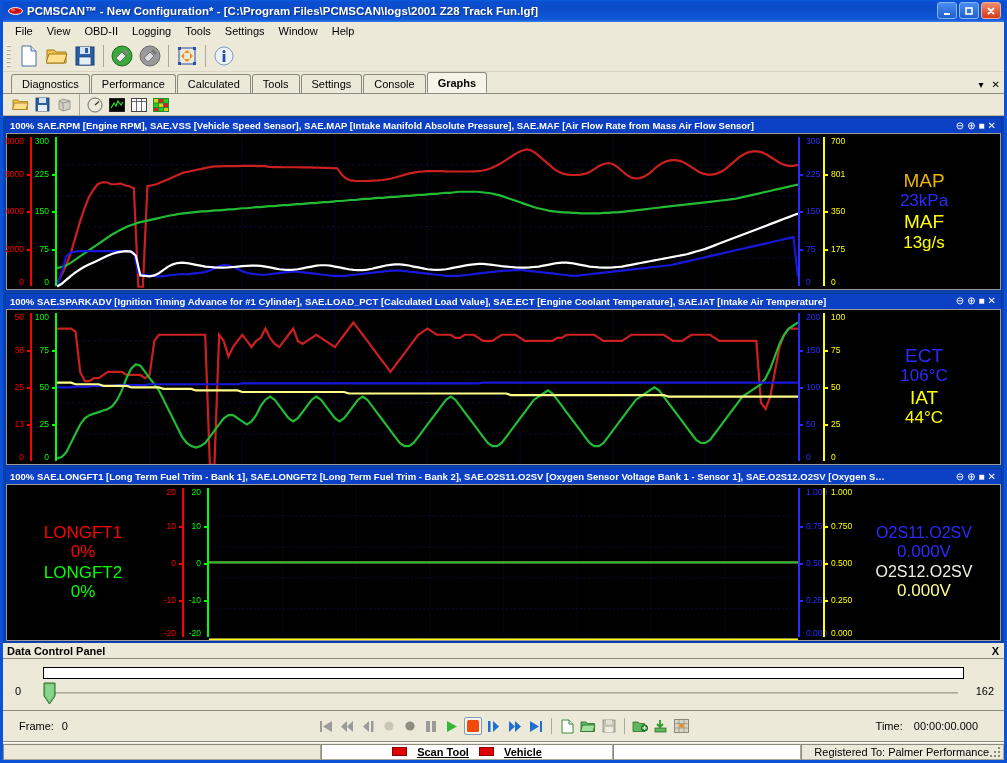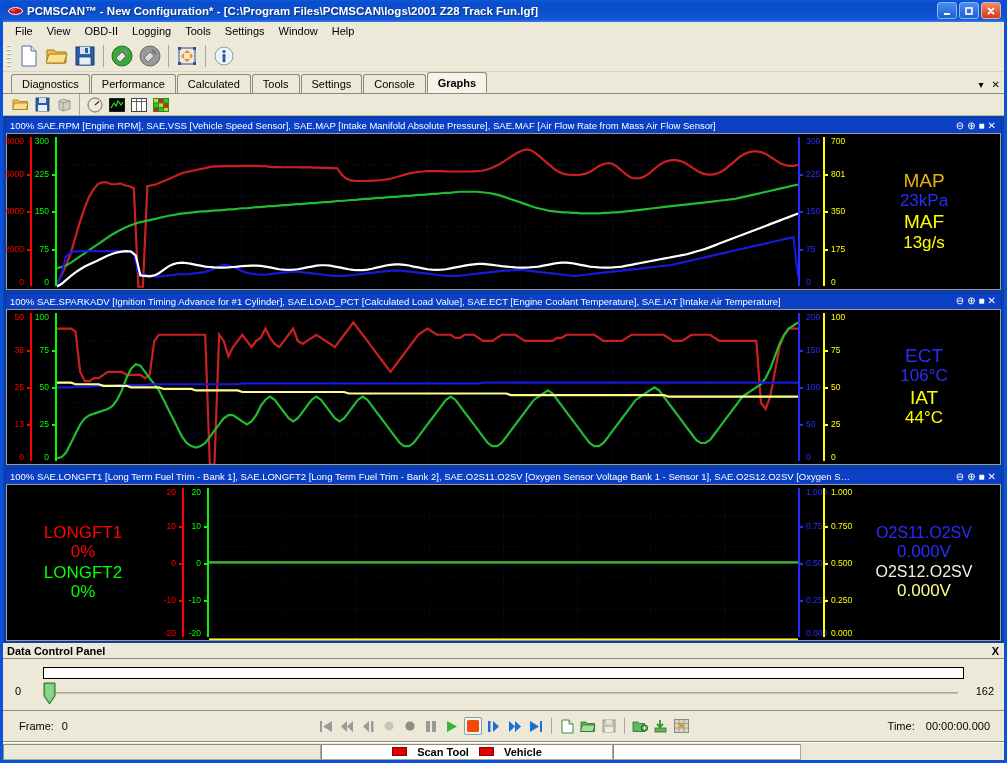--- a/index.html
+++ b/index.html
@@ -117,21 +117,21 @@
   }
   .gcaption {
     height:15px; flex:none;
     background:#0b3fc4;
     color:#fff;
     font-size:9.5px;
     display:flex; align-items:center;
     padding:0 2px 0 4px;
     white-space:nowrap; overflow:hidden;
   }
-  .gcaption .ctext { flex:1 1 auto; overflow:hidden; text-overflow:ellipsis; }
+  .gcaption .ctext { flex:1 1 auto; overflow:hidden; text-overflow:ellipsis;font-weight:bold; }
   .gcaption .cbtns { flex:none; display:flex; gap:3px; align-items:center; padding-right:3px; font-size:10px;}
   .cbtn { display:inline-block; line-height:1; }
   .gbody {
     flex:1 1 auto;
     background:#000;
     display:flex;
     position:relative;
     border:1px solid #9a9a9a;
     min-height:0;
   }
@@ -202,37 +202,37 @@
     display:flex; align-items:center;
     padding:0 8px;
     border-bottom:1px solid #8d8b7f;
     position:relative;
   }
   .frame-lab { font-size:11px; padding-left:8px; }
   .tp-btns { position:absolute; left:50%; transform:translateX(-50%); display:flex; align-items:center; gap:3px; }
   .tp { width:18px; height:18px; display:flex; align-items:center; justify-content:center; }
   .tp.boxed { border:1px solid #7f9db9; border-radius:2px; background:#f6f4e8; }
   .tp-sep { width:1px; height:16px; background:#aca899; margin:0 3px; }
-  .time-lab { position:absolute; right:14px; font-size:11px; }
+  .time-lab { position:absolute; right:26px; font-size:11px; }
   
   .statusbar {
     height:18px; flex:none;
     background:#ece9d8;
     display:flex; align-items:center;
     font-size:11px;
     border-top:1px solid #fff;
   }
   .sb-cell { height:16px; border:1px solid #aca899; border-top-color:#8d8b7f; border-left-color:#8d8b7f;
              display:flex; align-items:center; background:#ece9d8; }
   .sb1 { flex:0 0 318px; }
   .sb2 { flex:0 0 292px; justify-content:center; gap:10px; background:#fff; }
   .sb3 { flex:0 0 188px; background:#fff; }
   .sb4 { flex:1 1 auto; justify-content:flex-end; padding-right:14px; position:relative; }
   .led { width:15px; height:9px; background:#e00000; border:1px solid #800; display:inline-block; }
-  .sb2 span.t { font-weight:bold; }
+  .sb2 span.t { font-weight:bold;text-decoration:underline; }
   .resizer { position:absolute; right:2px; bottom:1px; width:12px; height:12px;
     background:
       radial-gradient(circle at 2px 10px,#8d8b7f 1px,transparent 1.2px),
       radial-gradient(circle at 6px 10px,#8d8b7f 1px,transparent 1.2px),
       radial-gradient(circle at 10px 10px,#8d8b7f 1px,transparent 1.2px),
       radial-gradient(circle at 6px 6px,#8d8b7f 1px,transparent 1.2px),
       radial-gradient(circle at 10px 6px,#8d8b7f 1px,transparent 1.2px),
       radial-gradient(circle at 10px 2px,#8d8b7f 1px,transparent 1.2px);
   }
 </style>
@@ -799,15 +799,19 @@
 
   <div class="statusbar">
     <div class="sb-cell sb1"></div>
     <div class="sb-cell sb2">
       <span class="led"></span>
       <span class="t">Scan Tool</span>
       <span class="led"></span>
       <span class="t">Vehicle</span>
     </div>
     <div class="sb-cell sb3"></div>
+    <div class="sb-cell sb4">
+      <span>Registered To: Palmer Performance</span>
+      <span class="resizer"></span>
+    </div>
   </div>
 
 </div>
 
 </body></html>

